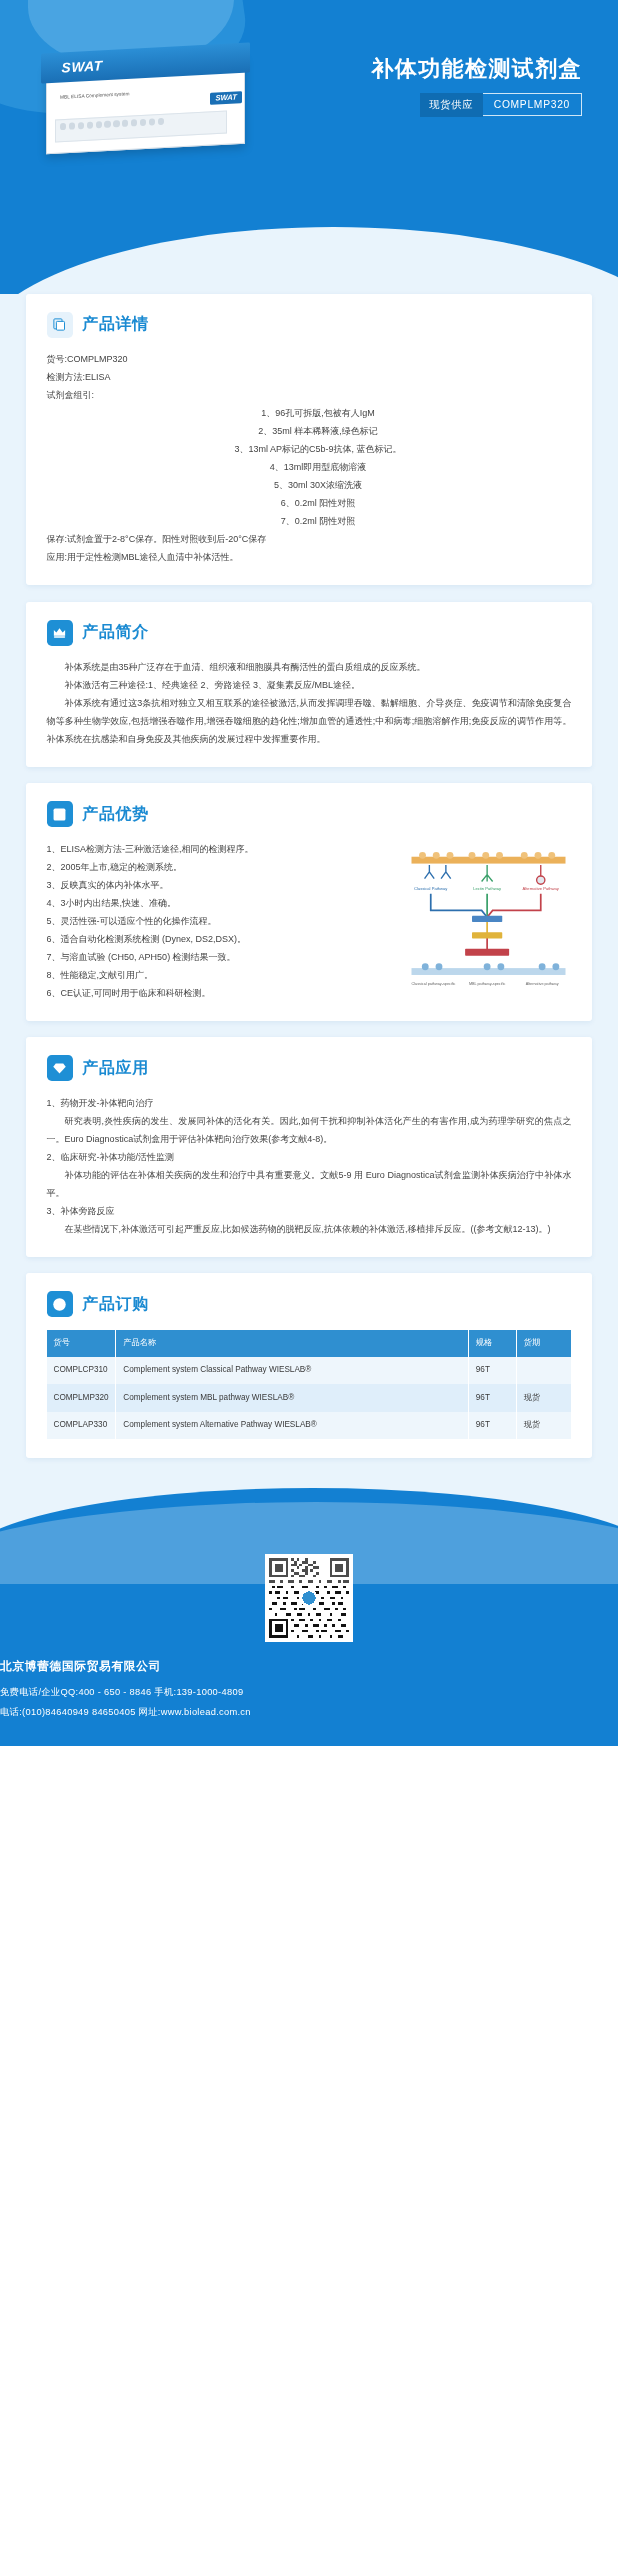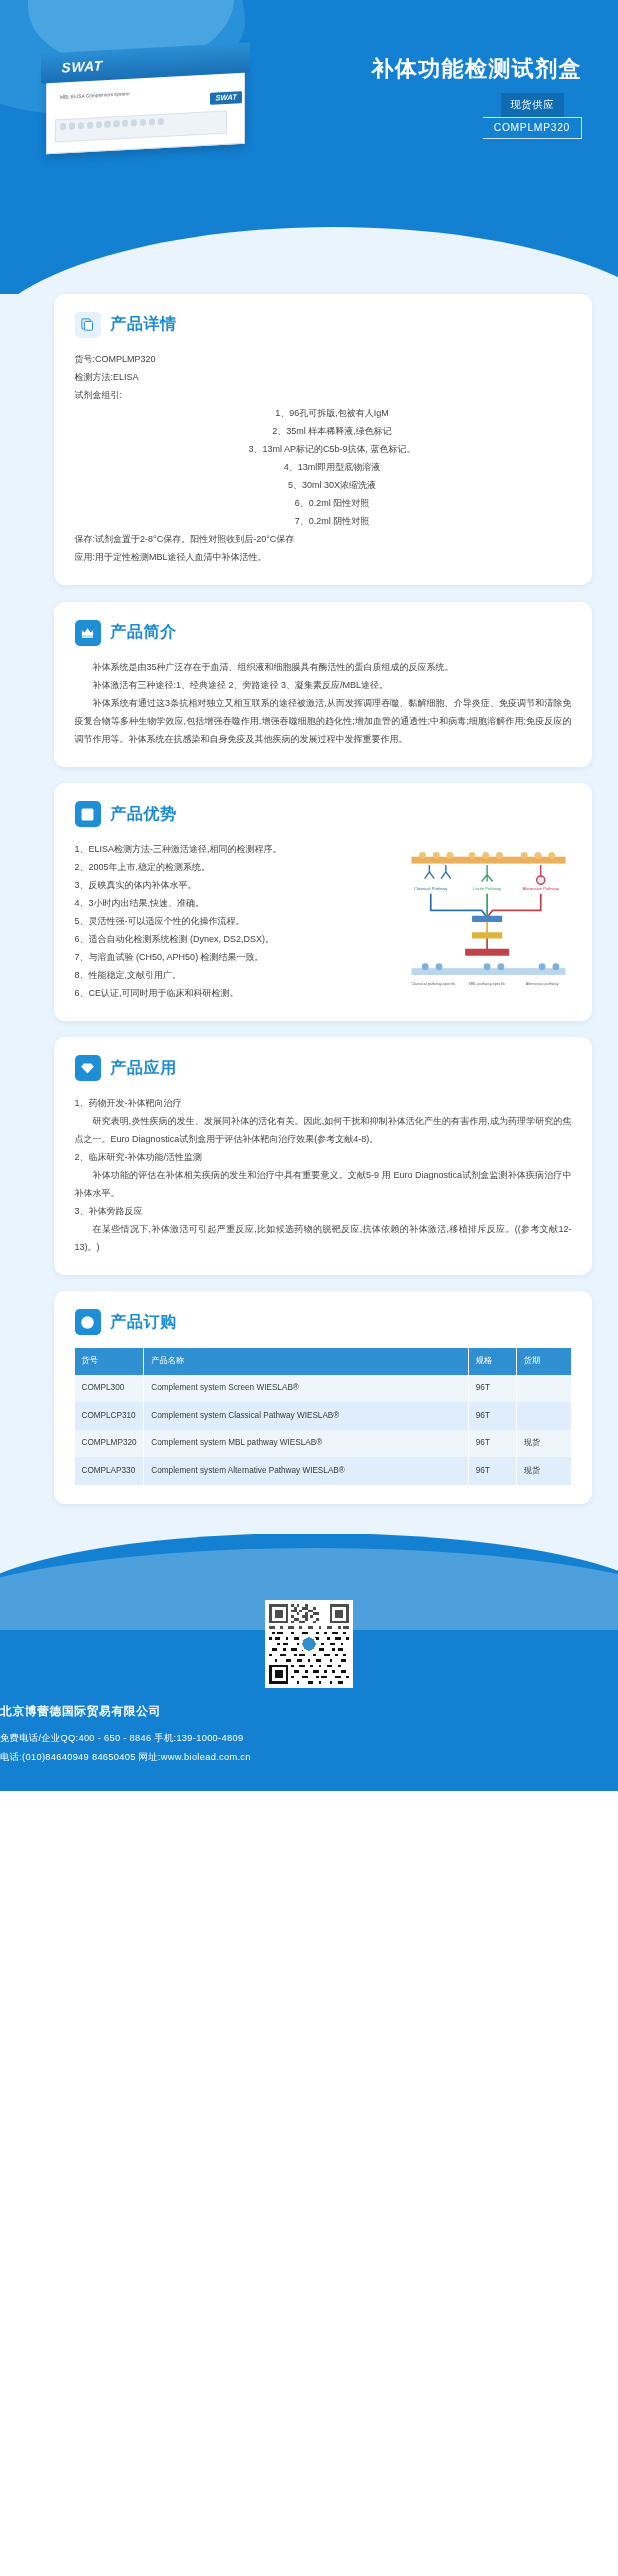--- a/index.html
+++ b/index.html
@@ -129,23 +129,22 @@
     color: #ffffff;
     font-size: 22px;
     font-weight: bold;
     letter-spacing: 1.4px;
     font-family: Liberation Mono, monospace;
   }
   .header-tagline {
     position: absolute;
     right: 36px; top: 93px;
     display: flex;
-    align-items: center;
+    align-items: flex-start;
     height: 23px;
-    flex-direction: column;
   }
   .header-tagline .supply {
     background: #0f6cb2;
     color: #ffffff;
     font-size: 10.3px;
     padding: 4.8px 9.6px;
     letter-spacing: 0.7px;
   }
   .header-tagline .code {
     border: 0.7px solid rgba(255,255,255,.8);
@@ -158,25 +157,24 @@
 
   
   .content {
     position: relative;
     padding: 0 26px 13.7px 26px;
     background: #e9f4fc;
     margin-top: -1.4px;
   }
   .card {
     background: #ffffff;
-    border-radius: 11px;
+    border-radius: 3px;
     box-shadow: 0 1.4px 5.5px rgba(20,90,150,.07);
     padding: 18px 20.6px 19px 20.6px;
     margin-bottom: 16.5px;
-    margin-left: 28px;
   }
   .card-head {
     display: flex;
     align-items: center;
     gap: 9.6px;
     margin-bottom: 12.4px;
   }
   .card-icon {
     width: 26px; height: 26px;
     border-radius: 4.8px;
@@ -504,26 +502,20 @@
         <table>
           <thead>
             <tr>
               <th class="col-code">货号</th>
               <th>产品名称</th>
               <th class="col-spec">规格</th>
               <th class="col-stock">货期</th>
             </tr>
           </thead>
           <tbody>
-            <tr>
-              <td>COMPL300</td>
-              <td>Complement system Screen WIESLAB®</td>
-              <td>96T</td>
-              <td></td>
-            </tr>
             <tr>
               <td>COMPLCP310</td>
               <td>Complement system Classical Pathway WIESLAB®</td>
               <td>96T</td>
               <td></td>
             </tr>
             <tr>
               <td>COMPLMP320</td>
               <td>Complement system MBL pathway WIESLAB®</td>
               <td>96T</td>

